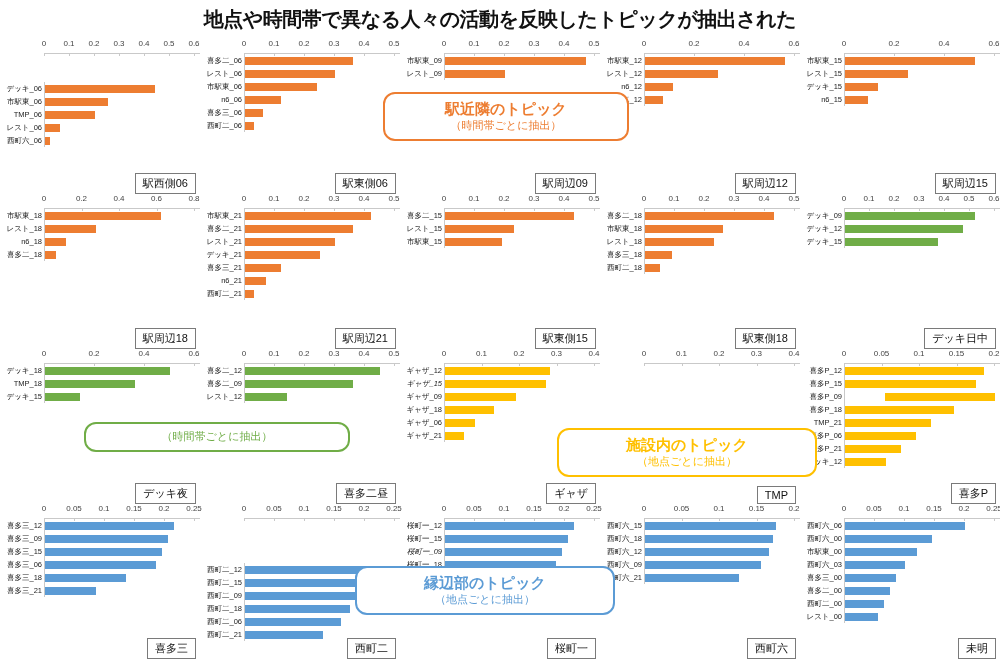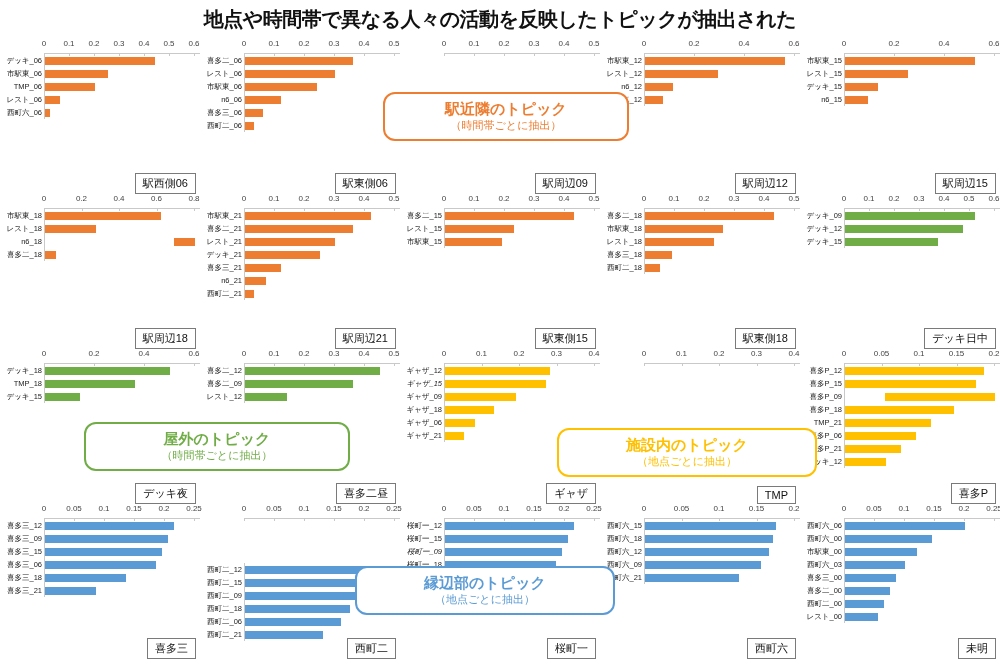--- a/index.html
+++ b/index.html
@@ -109,21 +109,21 @@
         <span class="tickmark" style="left: 50px;"></span>
         <span class="tick" style="left: 75px;">0.3</span>
         <span class="tickmark" style="left: 75px;"></span>
         <span class="tick" style="left: 100px;">0.4</span>
         <span class="tickmark" style="left: 100px;"></span>
         <span class="tick" style="left: 125px;">0.5</span>
         <span class="tickmark" style="left: 125px;"></span>
         <span class="tick" style="left: 150px;">0.6</span>
         <span class="tickmark" style="left: 150px;"></span>
       </div>
-      <div class="plot" style="width: 150px;">
+      <div class="plot" style="width: 150px; margin-top: 28px;">
         <div class="row" style="height: 13px;">
           <span class="rowlabel">デッキ_06</span>
           <div class="bar" style="width: 110px; height: 8px; background: rgb(237, 125, 49);"></div>
         </div>
         <div class="row" style="height: 13px;">
           <span class="rowlabel">市駅東_06</span>
           <div class="bar" style="width: 62.5px; height: 8px; background: rgb(237, 125, 49);"></div>
         </div>
         <div class="row" style="height: 13px;">
           <span class="rowlabel">TMP_06</span>
@@ -190,20 +190,30 @@
         <span class="tick" style="left: 30px;">0.1</span>
         <span class="tickmark" style="left: 30px;"></span>
         <span class="tick" style="left: 60px;">0.2</span>
         <span class="tickmark" style="left: 60px;"></span>
         <span class="tick" style="left: 90px;">0.3</span>
         <span class="tickmark" style="left: 90px;"></span>
         <span class="tick" style="left: 120px;">0.4</span>
         <span class="tickmark" style="left: 120px;"></span>
         <span class="tick" style="left: 150px;">0.5</span>
         <span class="tickmark" style="left: 150px;"></span>
+      </div>
+      <div class="plot" style="width: 150px;">
+        <div class="row" style="height: 13px;">
+          <span class="rowlabel">市駅東_09</span>
+          <div class="bar" style="width: 141px; height: 8px; background: rgb(237, 125, 49);"></div>
+        </div>
+        <div class="row" style="height: 13px;">
+          <span class="rowlabel">レスト_09</span>
+          <div class="bar" style="width: 60px; height: 8px; background: rgb(237, 125, 49);"></div>
+        </div>
       </div>
       <div class="panel-title">駅周辺09</div>
     </div>
     <div class="panel" style="left: 602px; top: 4px; width: 198px; height: 155px;">
       <div class="axis">
         <span class="tick" style="left: 0px;">0</span>
         <span class="tickmark" style="left: 0px;"></span>
         <span class="tick" style="left: 50px;">0.2</span>
         <span class="tickmark" style="left: 50px;"></span>
         <span class="tick" style="left: 100px;">0.4</span>
@@ -277,21 +287,21 @@
       </div>
       <div class="plot" style="width: 150px;">
         <div class="row" style="height: 13px;">
           <span class="rowlabel">市駅東_18</span>
           <div class="bar" style="width: 116.25px; height: 8px; background: rgb(237, 125, 49);"></div>
         </div>
         <div class="row" style="height: 13px;">
           <span class="rowlabel">レスト_18</span>
           <div class="bar" style="width: 50.625px; height: 8px; background: rgb(237, 125, 49);"></div>
         </div>
-        <div class="row" style="height: 13px; justify-content: flex-end;">
+        <div class="row" style="height: 13px;">
           <span class="rowlabel">n6_18</span>
           <div class="bar" style="width: 20.625px; height: 8px; background: rgb(237, 125, 49);"></div>
         </div>
         <div class="row" style="height: 13px;">
           <span class="rowlabel">喜多二_18</span>
           <div class="bar" style="width: 11.25px; height: 8px; background: rgb(237, 125, 49);"></div>
         </div>
       </div>
       <div class="panel-title">駅周辺18</div>
     </div>
@@ -825,21 +835,20 @@
       </div>
       <div class="panel-title">未明</div>
     </div>
   </div>
 
 <div class="callout" style="left: 383px; top: 92px; width: 218px; border-color: rgb(237, 125, 49); color: rgb(237, 125, 49);">
     <span class="c1">駅近隣のトピック</span>
     <span class="c2">（時間帯ごとに抽出）</span>
   </div>
 <div class="callout" style="left: 84px; top: 422px; width: 238px; border-color: rgb(112, 173, 71); color: rgb(112, 173, 71);">
-    <span class="c1">屋外のトピック</span>
     <span class="c2">（時間帯ごとに抽出）</span>
   </div>
 <div class="callout" style="left: 557px; top: 428px; width: 232px; border-color: rgb(255, 192, 0); color: rgb(255, 192, 0);">
     <span class="c1">施設内のトピック</span>
     <span class="c2">（地点ごとに抽出）</span>
   </div>
 <div class="callout" style="left: 355px; top: 566px; width: 232px; border-color: rgb(91, 155, 213); color: rgb(91, 155, 213);">
     <span class="c1">縁辺部のトピック</span>
     <span class="c2">（地点ごとに抽出）</span>
   </div>

